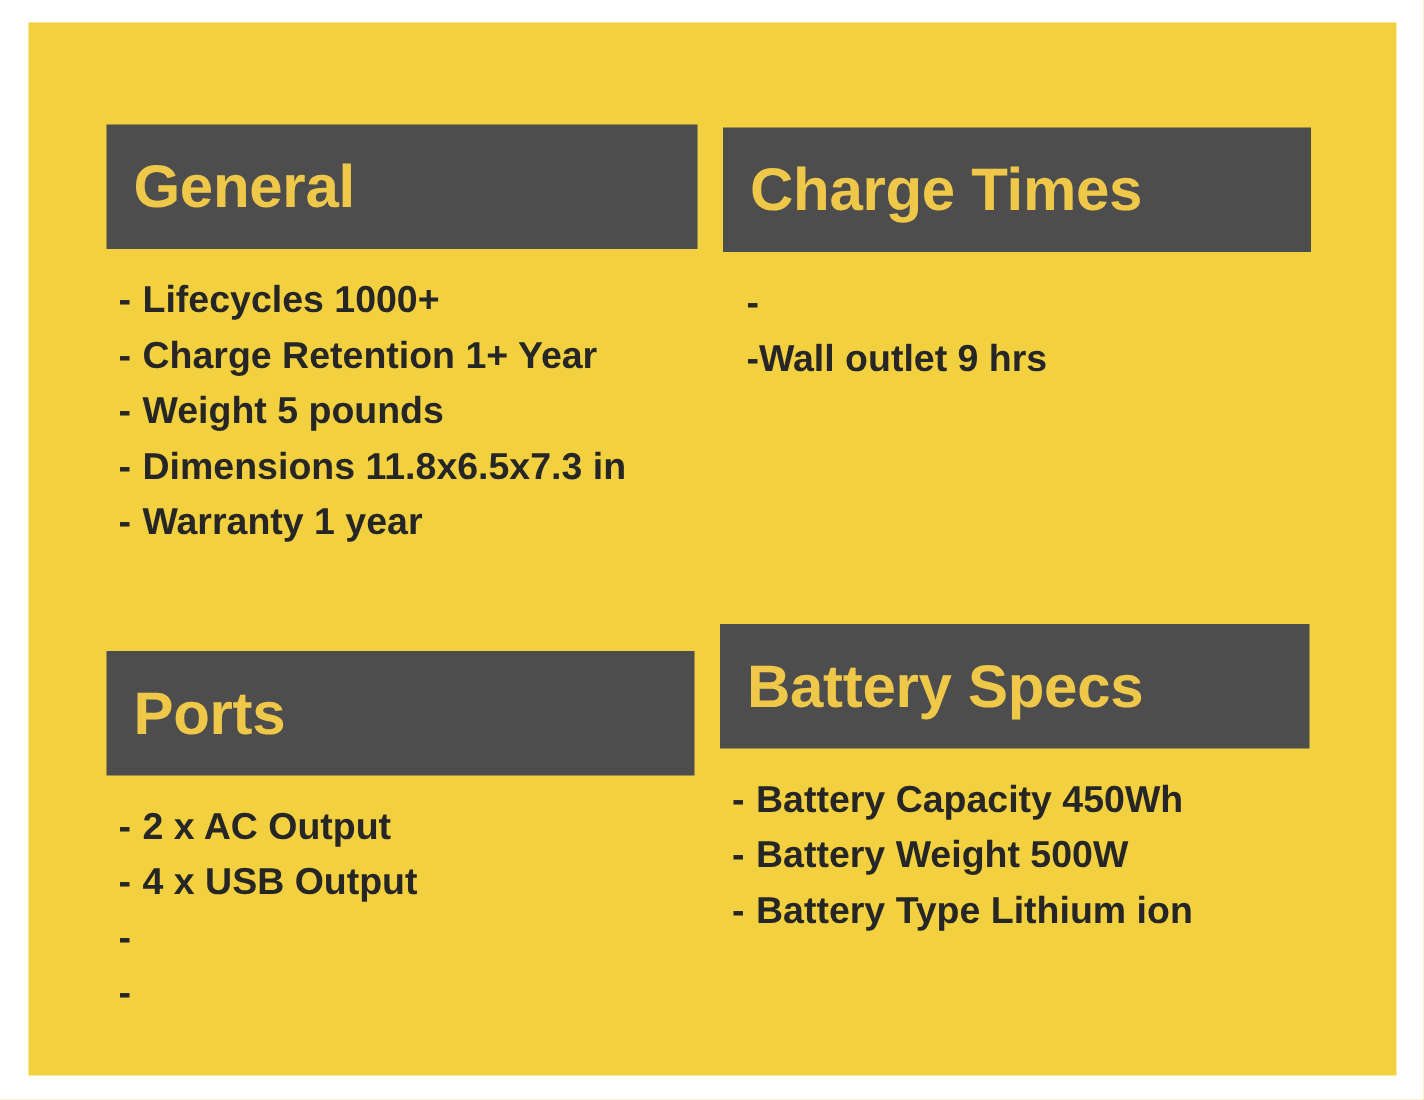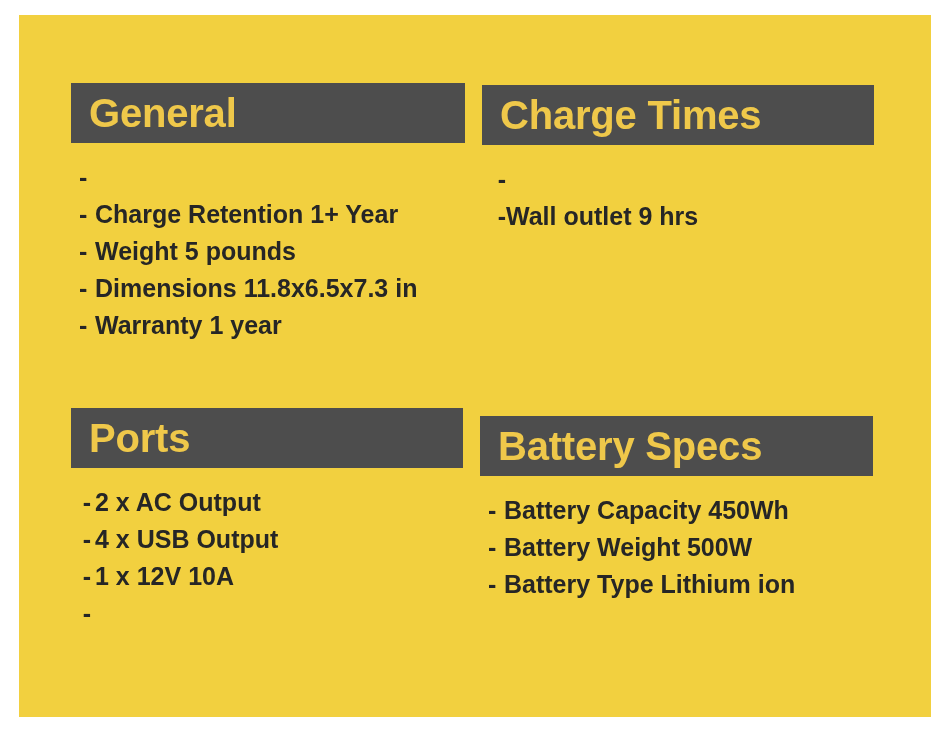--- a/index.html
+++ b/index.html
@@ -32,26 +32,26 @@
     height: 702px;
   }
 
   .spec-card {
     position: absolute;
   }
 
   
   .card-general      { left: 52px;  top: 68px;  width: 394px; }
   .card-charge-times { left: 463px; top: 70px;  width: 392px; text-align: right; }
-  .card-ports        { left: 52px;  top: 393px; width: 392px; text-align: center; }
+  .card-ports        { left: 52px;  top: 419px; width: 392px; }
   .card-battery      { left: 461px; top: 401px; width: 393px; }
 
   .card-header {
     background: #4d4d4d;
-    height: 60px;
+    height: 83px;
     display: flex;
     align-items: center;
     box-sizing: border-box;
     padding-left: 18px;
   }
 
   .card-title {
     color: #efc84a;
     font-size: 40px;
     font-weight: bold;
@@ -96,20 +96,21 @@
 <div class="spec-sheet">
   <div class="spec-grid">
 
     <section class="spec-card card-general">
       <div class="card-header">
         <span class="card-title">General</span>
       </div>
       <ul class="card-list">
         <li>
           <span class="bullet-dash">-</span>
+          <span class="item-text">Lifecycles 1000+</span>
         </li>
         <li>
           <span class="bullet-dash">-</span>
           <span class="item-text">Charge Retention 1+ Year</span>
         </li>
         <li>
           <span class="bullet-dash">-</span>
           <span class="item-text">Weight 5 pounds</span>
         </li>
         <li>
@@ -146,21 +147,20 @@
         <li>
           <span class="bullet-dash">-</span>
           <span class="item-text">2 x AC Output</span>
         </li>
         <li>
           <span class="bullet-dash">-</span>
           <span class="item-text">4 x USB Output</span>
         </li>
         <li>
           <span class="bullet-dash">-</span>
-          <span class="item-text">1 x 12V 10A</span>
         </li>
         <li>
           <span class="bullet-dash">-</span>
         </li>
       </ul>
     </section>
 
     <section class="spec-card card-battery">
       <div class="card-header">
         <span class="card-title">Battery Specs</span>

